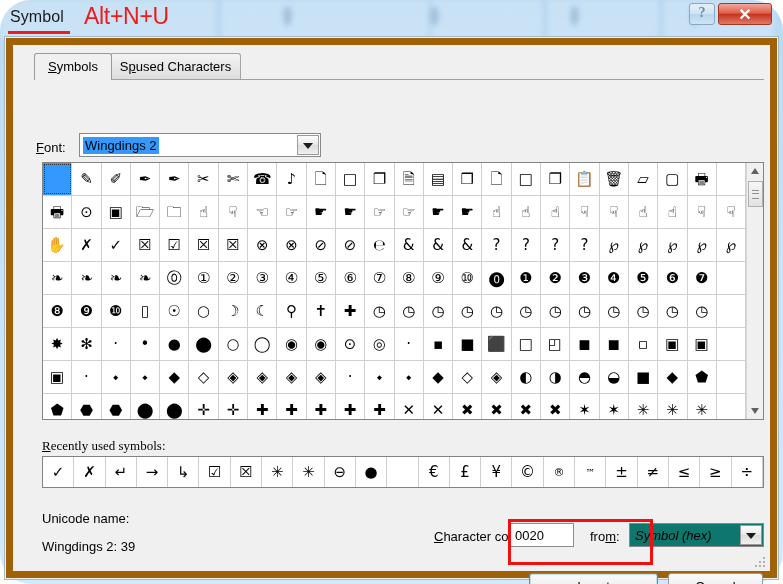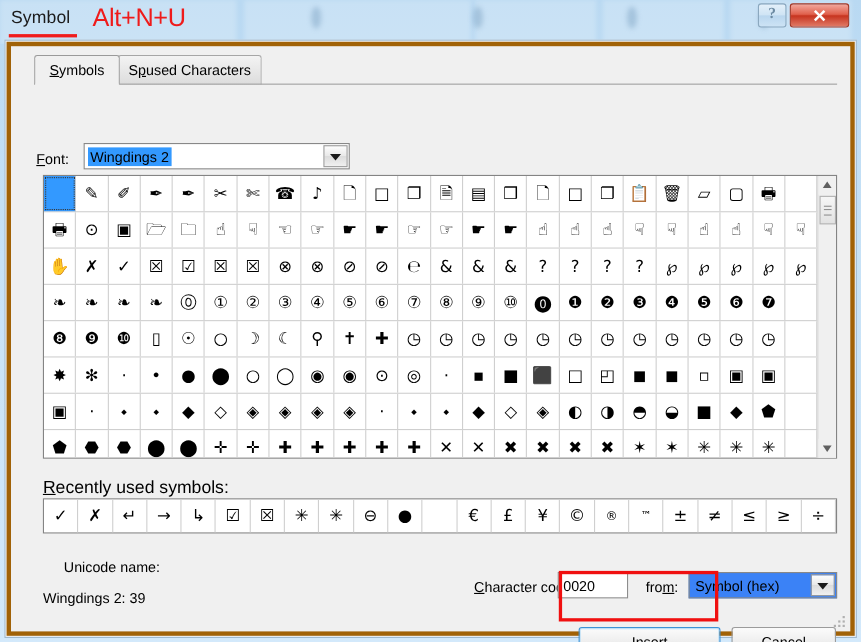--- a/index.html
+++ b/index.html
@@ -14,20 +14,21 @@
     font-size: 13px;
     color: #000;
     background: #ffffff;
   }
 
   #app {
     position: relative;
     width: 783px;
     height: 584px;
     background: linear-gradient(180deg, #b9d9f2 0%, #c7e2f7 40%, #d3e9fb 100%);
+    border-radius: 31px;
   }
 
   
   .backdrop {
     position: absolute;
     left: 0; top: 0;
     width: 783px; height: 40px;
     overflow: hidden;
   }
   .bd-col {
@@ -119,21 +120,21 @@
     width: 775px; height: 544px;
     background: #f0f0f0;
     border: 1px solid #9fb9cf;
     box-sizing: border-box;
   }
   .dialog-inner {
     position: absolute;
     left: 1px; top: 1px;
     width: 771px; height: 540px;
     background: #f0f0f0;
-    border: 4px solid #a16207;
+    border: 7px solid #a16207;
     box-sizing: border-box;
   }
 
   
   .tabstrip {
     position: absolute;
     left: 21px; top: 8px;
     width: 730px; height: 26px;
   }
   .tab {
@@ -314,21 +315,22 @@
     position: absolute;
     left: 0; top: 2px;
     width: 7px; height: 1px;
     background: #909090;
   }
 
   
   .recent-label {
     position: absolute;
     left: 29px; top: 393px;
-    font-size: 16px;
+    font-size: 13px;
+    font-family: Liberation Serif, serif;
   }
   .recent-frame {
     position: absolute;
     left: 29px; top: 411px;
     width: 722px; height: 32px;
     background: #ffffff;
     border: 1px solid #848484;
     box-sizing: border-box;
     display: flex;
   }
@@ -344,21 +346,20 @@
     font-size: 15px;
     cursor: pointer;
     user-select: none;
   }
 
   
   .uni-label {
     position: absolute;
     left: 29px; top: 466px;
     font-size: 13px;
-    margin-left: 19px;
   }
   .uni-value {
     position: absolute;
     left: 29px; top: 494px;
     font-size: 13px;
   }
   .charcode-label {
     position: absolute;
     left: 421px; top: 484px;
     font-size: 13px;
@@ -378,24 +379,25 @@
   }
   .from-label {
     position: absolute;
     left: 577px; top: 484px;
     font-size: 13px;
   }
   .from-combo {
     position: absolute;
     left: 616px; top: 478px;
     width: 135px; height: 24px;
-    background: #3b82f6;
+    background: #0f766e;
     border: 1px solid #888888;
     box-sizing: border-box;
     cursor: pointer;
+    font-style: italic;
   }
   .from-value {
     position: absolute;
     left: 5px; top: 3px;
     font-size: 13px;
     line-height: 17px;
   }
 
   
   .btn {

